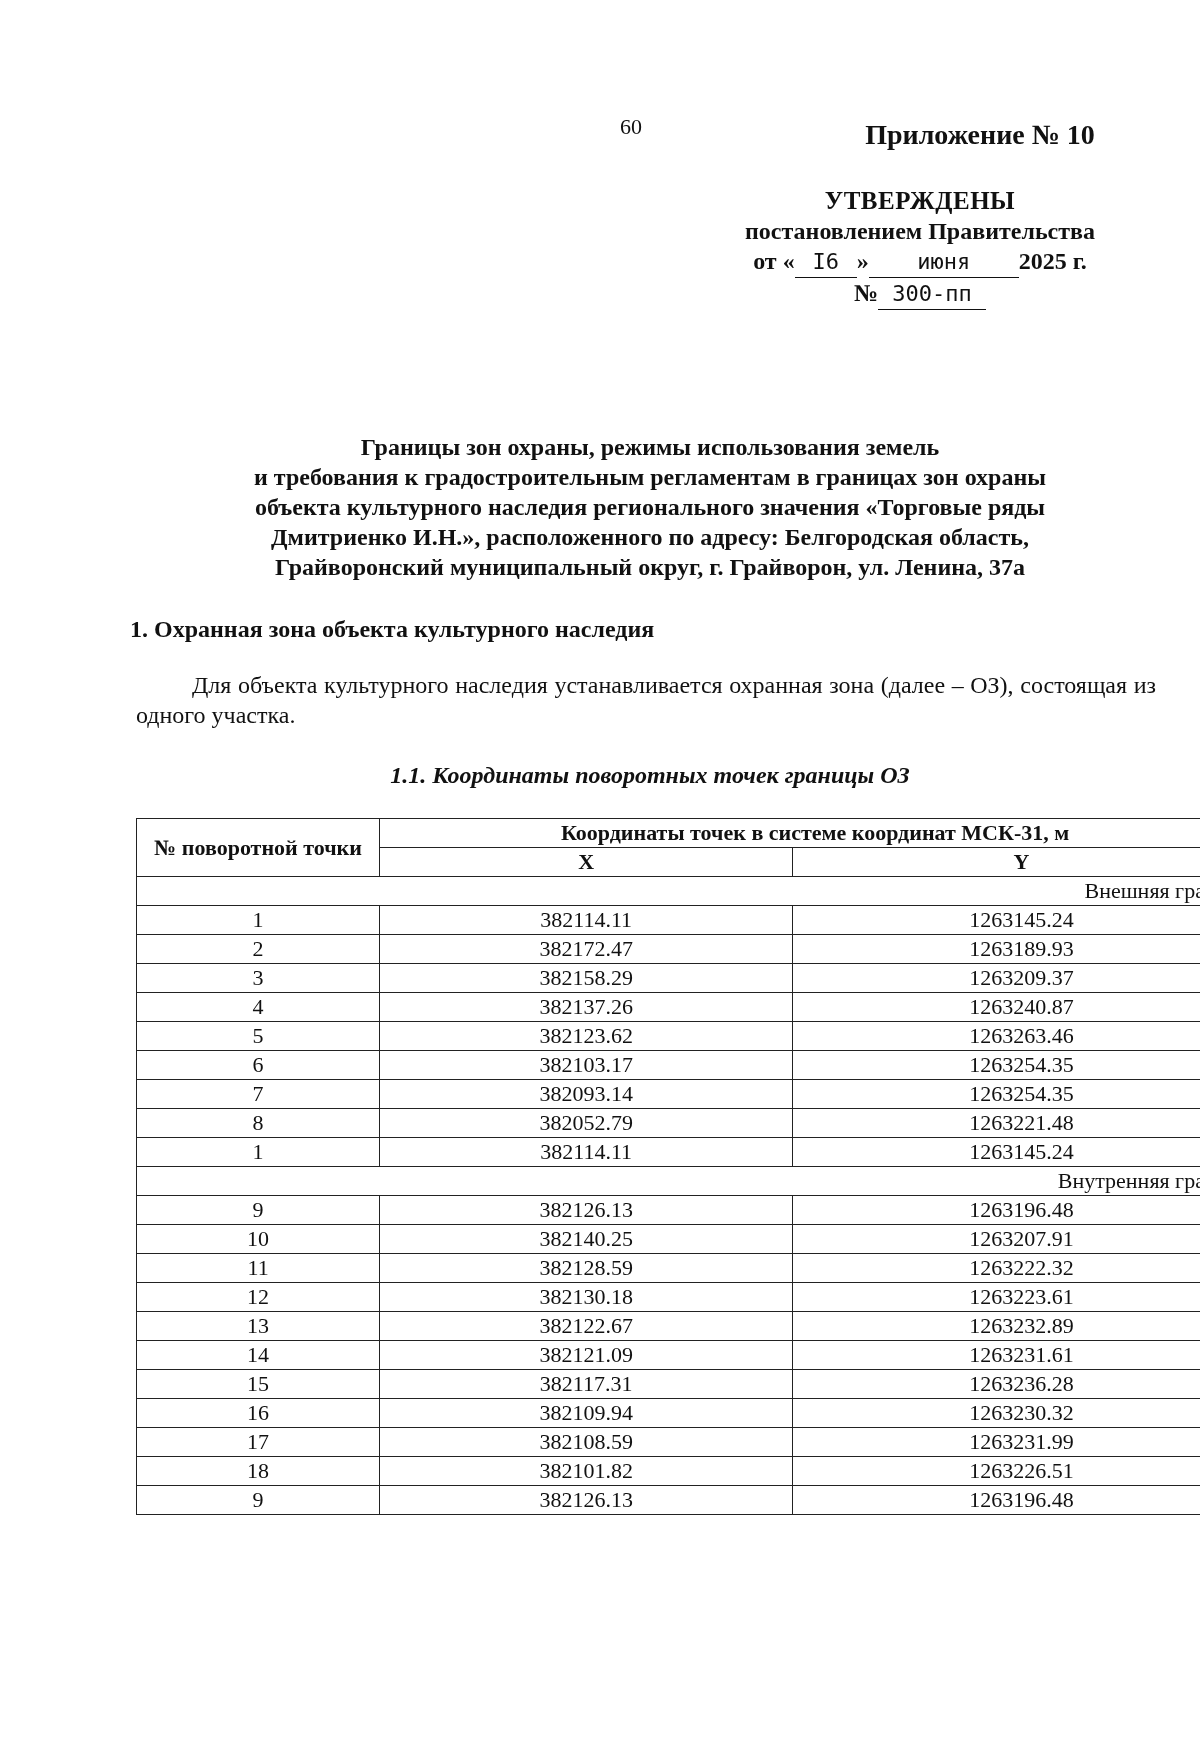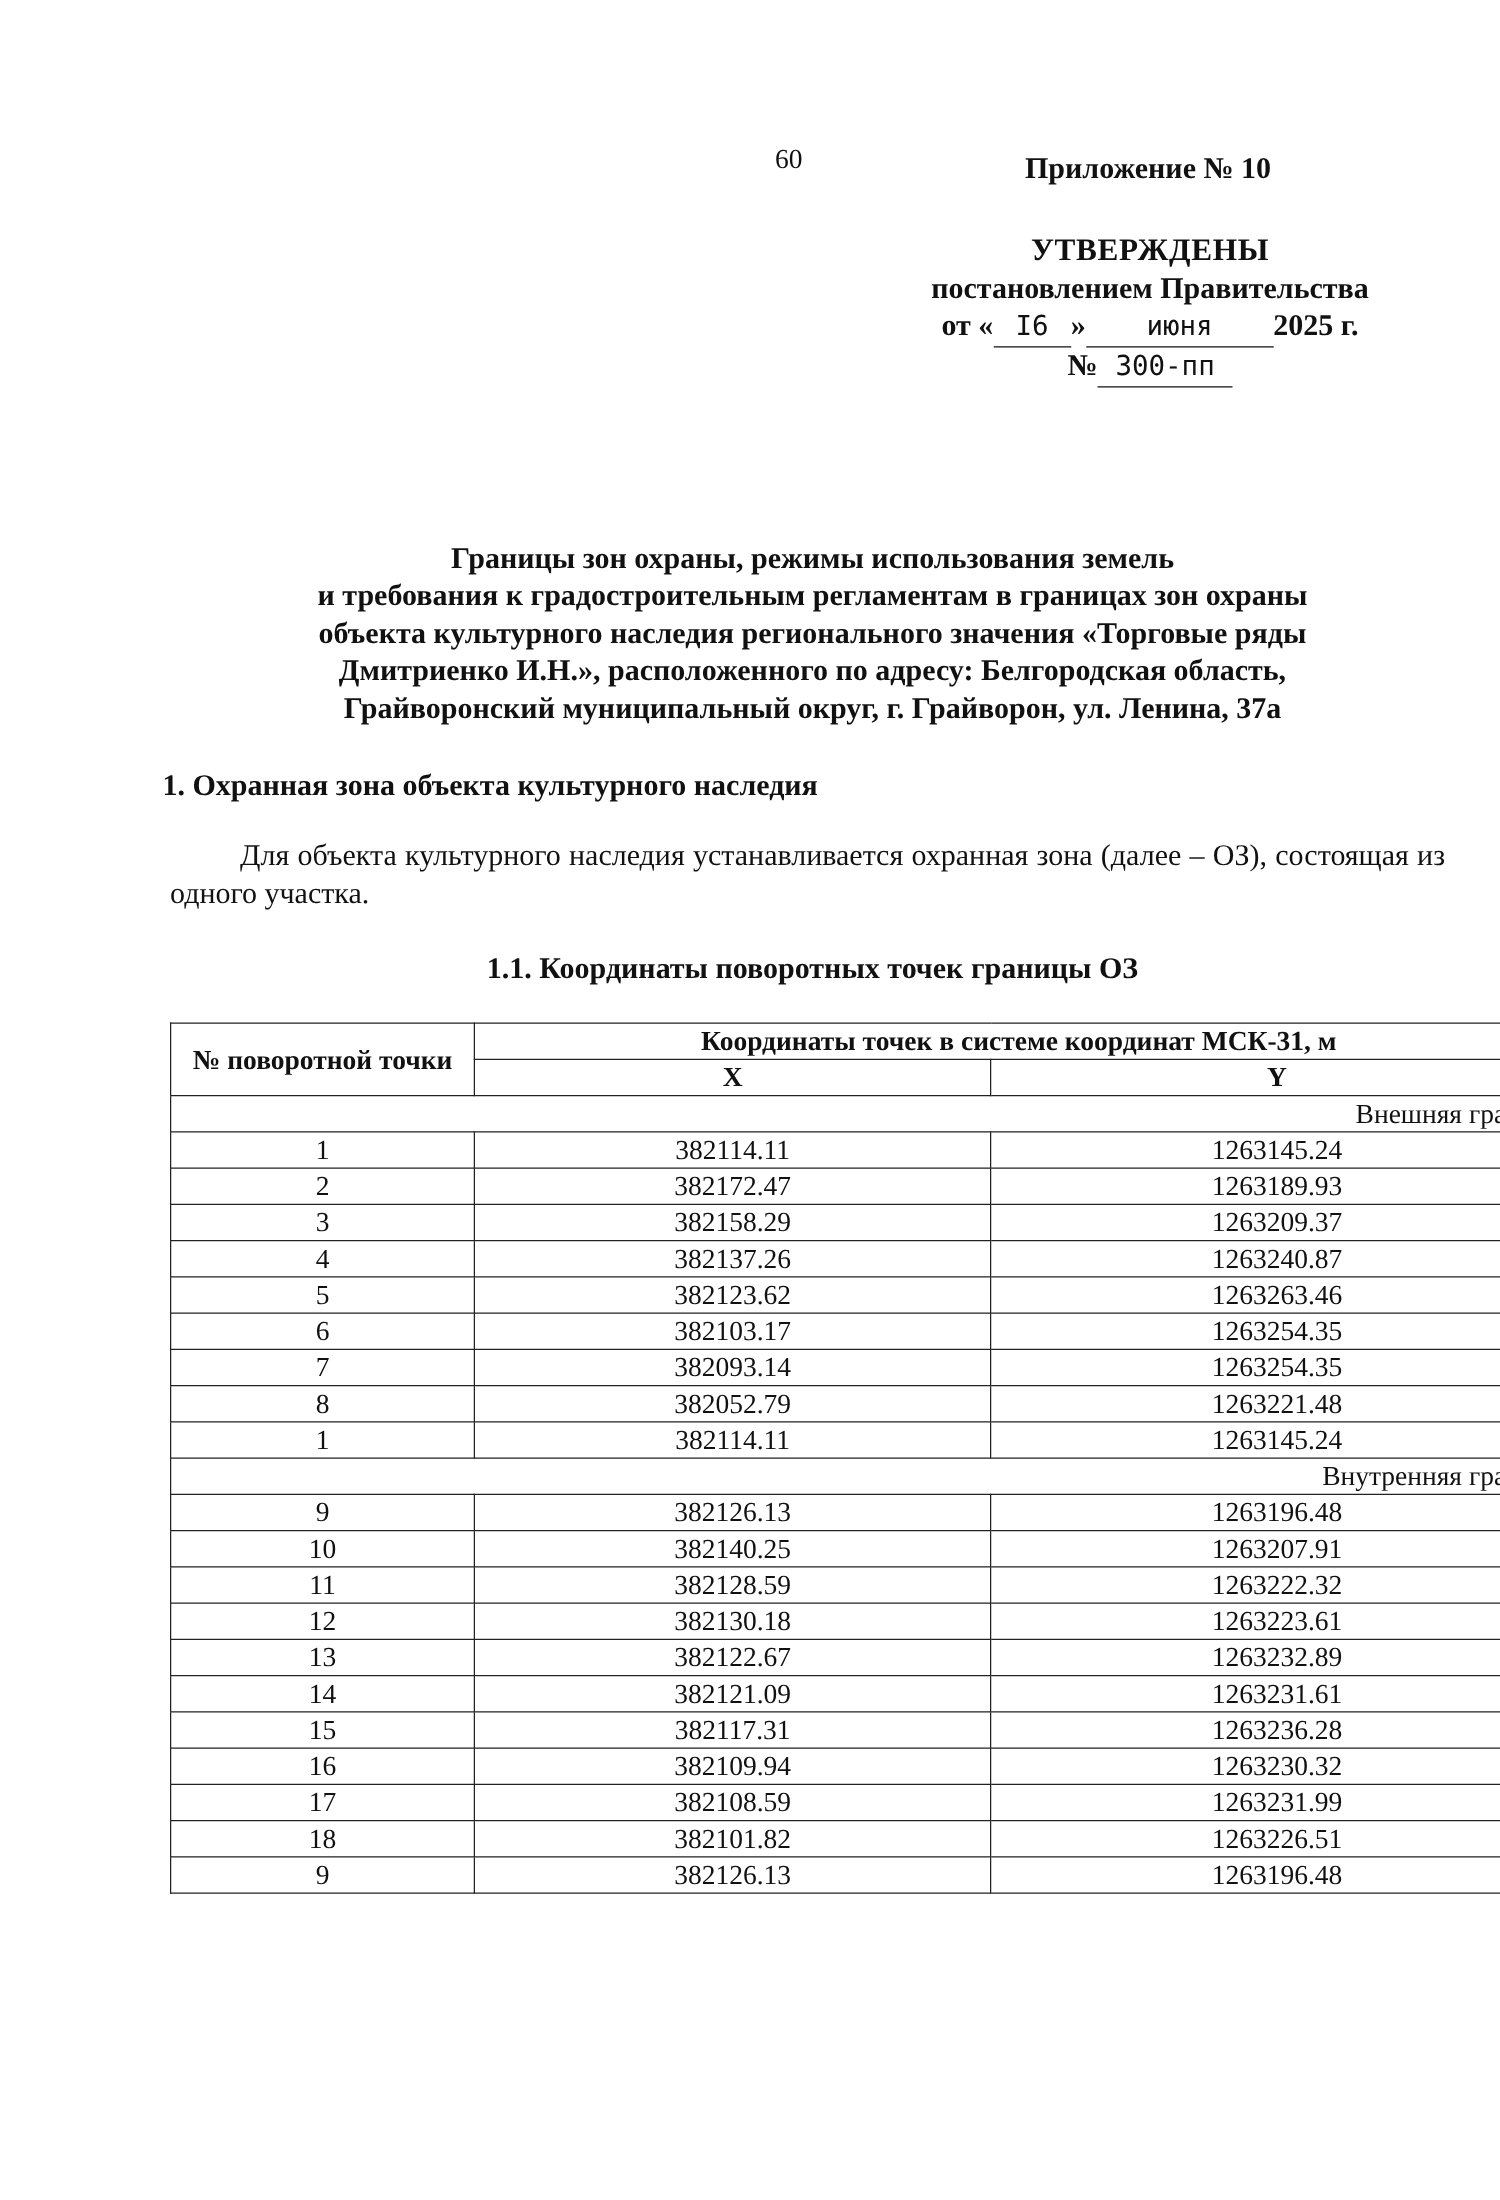--- a/index.html
+++ b/index.html
@@ -1,28 +1,28 @@
 <!DOCTYPE html>
 <html><head>
 <meta charset="utf-8">
 <style>
   html, body { margin:0; padding:0; background:#ffffff; }
   body { width:1200px; height:1760px; position:relative; overflow:hidden;
          font-family:"Liberation Serif", "DejaVu Serif", serif; color:#111; }
   .page-num { position:absolute; top:78px; left:620px; font-size:22px;margin-top:36px; }
   .right-block { position:absolute; left:700px; top:120px; width:440px; text-align:center; font-weight:bold; font-size:24px; line-height:30px; }
-  .right-block .appx { margin-left:120px; text-align:left; font-size:24px; }
+  .right-block .appx { margin-left:120px; text-align:center; font-size:28px; }
   .right-block .approved { margin-top:36px; font-size:25px; letter-spacing:0.5px; }
   .fill { font-family:"DejaVu Sans Mono", monospace; font-weight:normal; font-size:22px; text-decoration:underline; }
   .uline { display:inline-block; border-bottom:1.5px solid #111; text-align:center; }
   .title { position:absolute; top:432px; left:130px; width:1040px; text-align:center; font-weight:bold; font-size:24px; line-height:30px; }
   .section { position:absolute; top:616px; left:130px; width:1040px; text-align:left; font-weight:bold; font-size:24px; }
   .para { position:absolute; top:670px; left:136px; width:1020px; font-size:24px; line-height:30px; text-align:justify; }
   .para .indent { display:inline-block; width:56px; }
-  .subsection { position:absolute; top:762px; left:130px; width:1040px; text-align:center; font-weight:bold; font-size:24px; }
+  .subsection { position:absolute; top:762px; left:130px; width:1040px; text-align:center; font-weight:bold; font-size:24px;font-style:italic; }
   table.coords { position:absolute; top:818px; left:136px; width:1115px; border-collapse:collapse; font-size:22px; }
   table.coords td, table.coords th { border:1.5px solid #222; padding:0; height:28px; line-height:26px; text-align:center; }
   table.coords th { font-weight:bold; }
   table.coords td.group { text-align:right; padding-left:6px; }
   col.c1 { width:222px; } col.c2 { width:377px; } col.c3 { width:418px; }
 </style>
 </head>
 <body>
 
 <div class="page-num">60</div>

